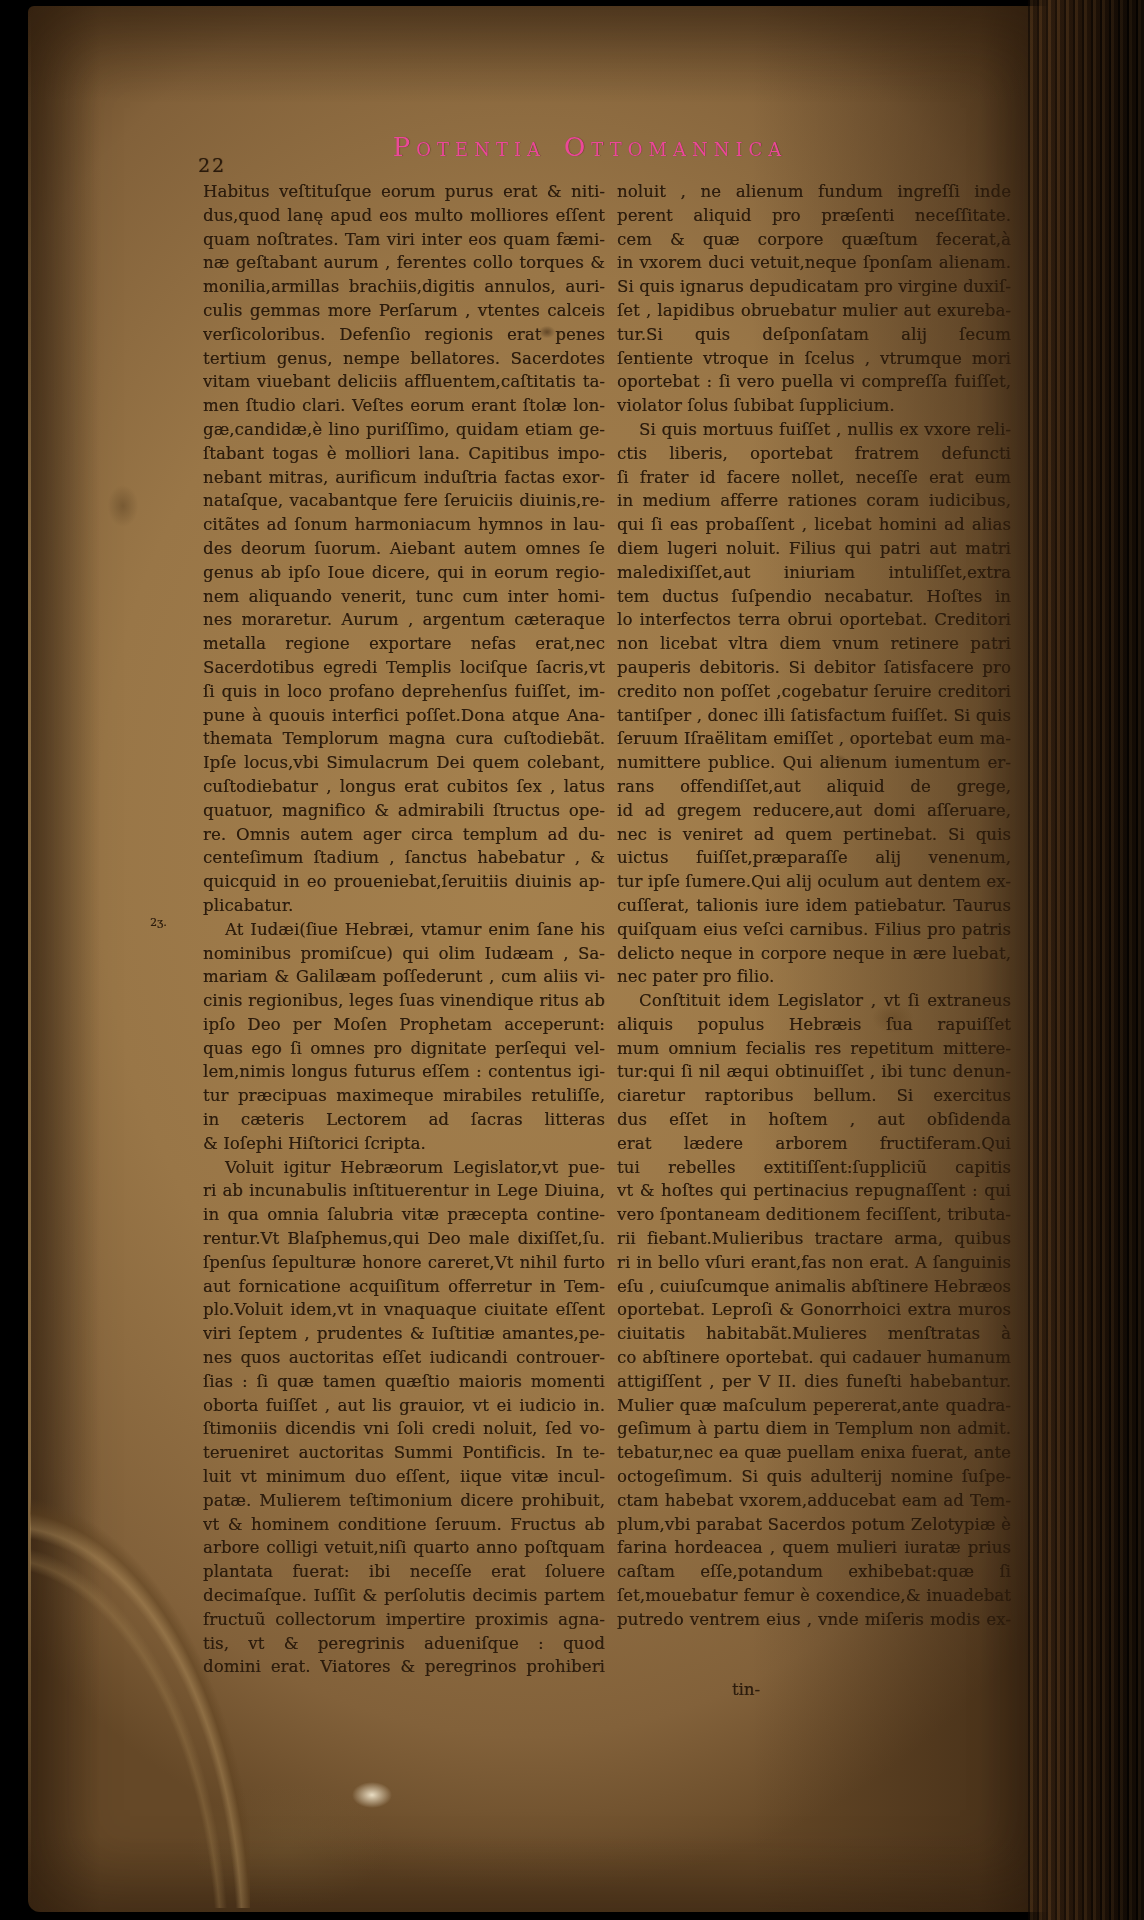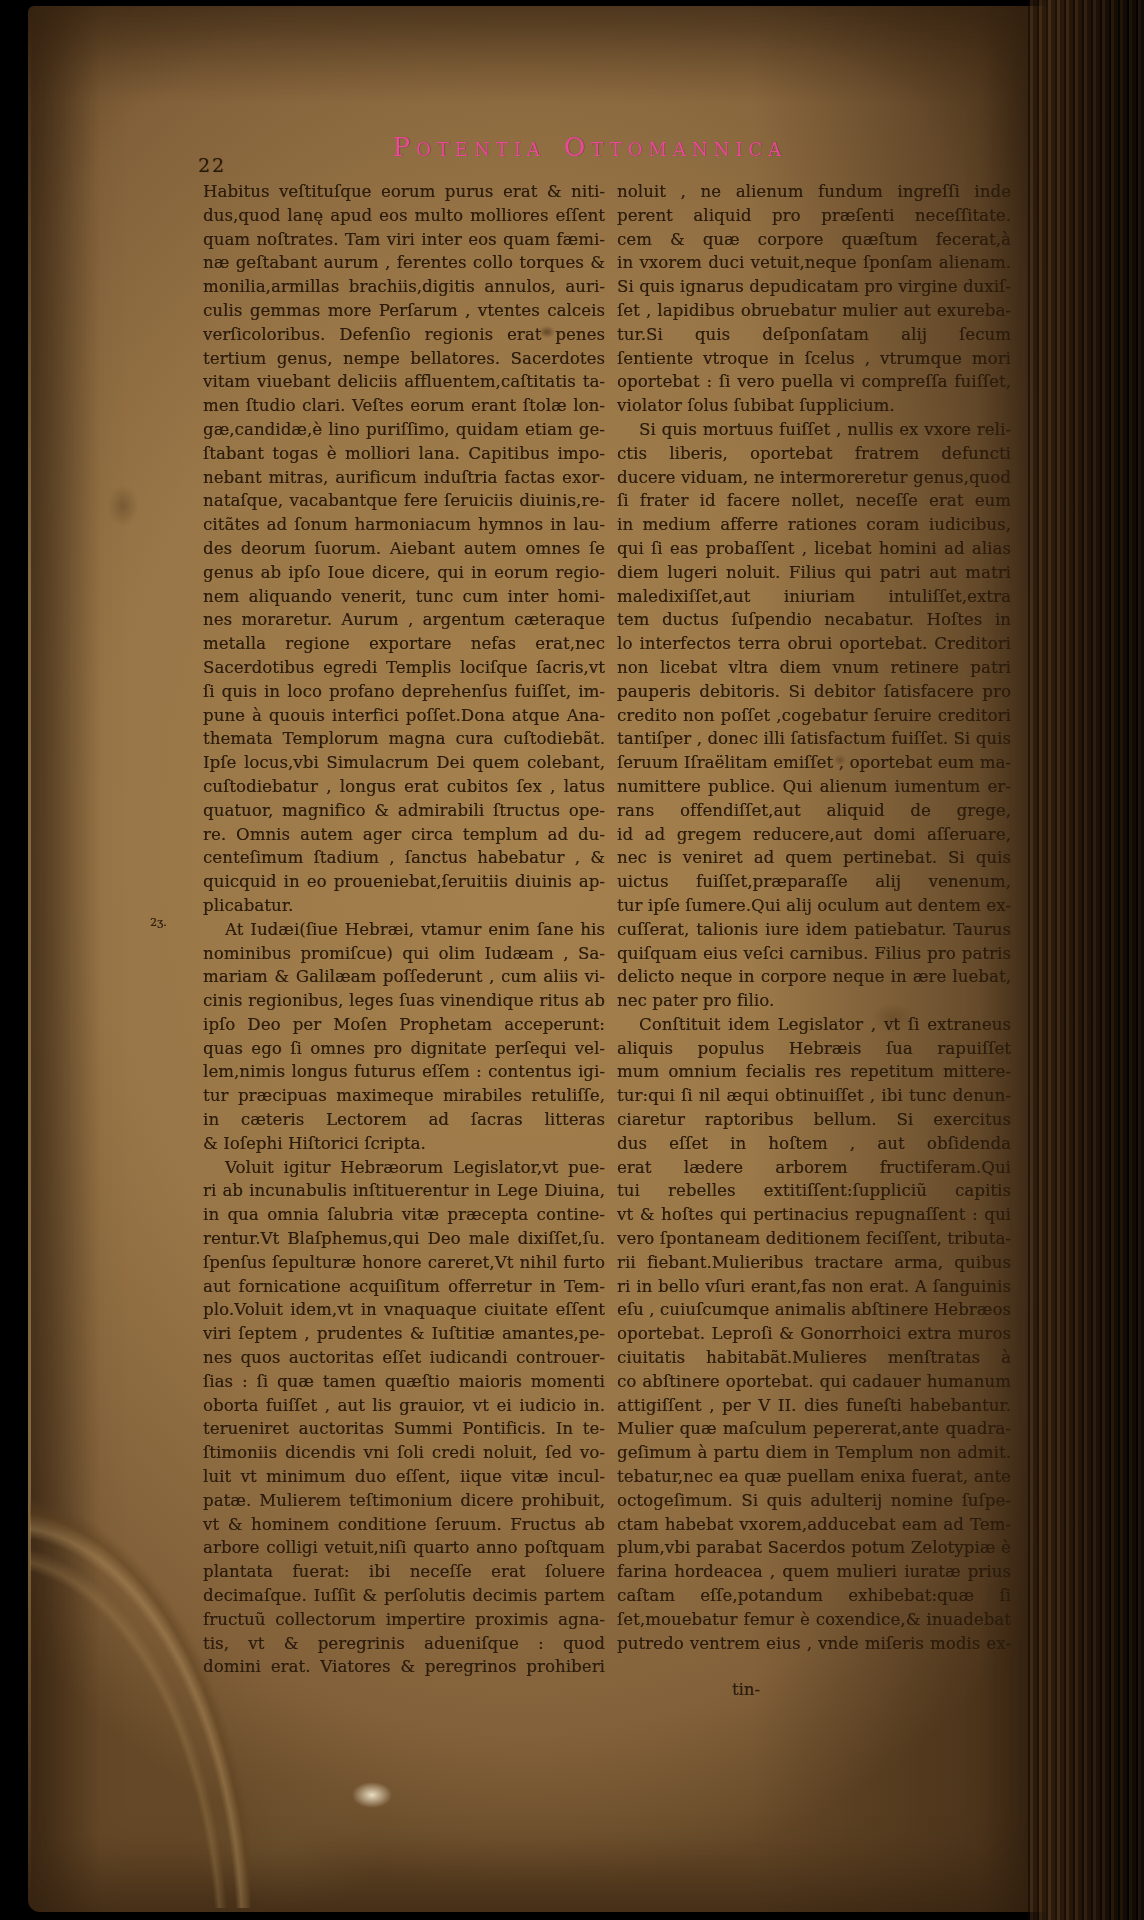--- a/index.html
+++ b/index.html
@@ -135,22 +135,22 @@
       <div class="tline">ri ab incunabulis inſtituerentur in Lege Diuina,</div>
       <div class="tline">in qua omnia ſalubria vitæ præcepta contine-</div>
       <div class="tline">rentur.Vt Blaſphemus,qui Deo male dixiſſet,ſu.</div>
       <div class="tline">ſpenſus ſepulturæ honore careret,Vt nihil furto</div>
       <div class="tline">aut fornicatione acquiſitum offerretur in Tem-</div>
       <div class="tline">plo.Voluit idem,vt in vnaquaque ciuitate eſſent</div>
       <div class="tline">viri ſeptem ,  prudentes &amp; Iuſtitiæ amantes,pe-</div>
       <div class="tline">nes quos auctoritas eſſet iudicandi controuer-</div>
       <div class="tline">ſias : ſi quæ tamen quæſtio maioris momenti</div>
       <div class="tline">oborta fuiſſet , aut lis grauior, vt ei iudicio in.</div>
+      <div class="tline">ſtimoniis dicendis vni ſoli credi noluit, ſed vo-</div>
       <div class="tline">terueniret auctoritas Summi Pontificis.  In te-</div>
-      <div class="tline">ſtimoniis dicendis vni ſoli credi noluit, ſed vo-</div>
       <div class="tline">luit vt minimum duo eſſent,  iique vitæ incul-</div>
       <div class="tline">patæ. Mulierem teſtimonium dicere prohibuit,</div>
       <div class="tline">vt &amp; hominem conditione ſeruum.  Fructus ab</div>
       <div class="tline">arbore colligi vetuit,niſi quarto anno poſtquam</div>
       <div class="tline">plantata fuerat: ibi neceſſe erat ſoluere primitias</div>
       <div class="tline">decimaſque. Iuſſit &amp; perſolutis decimis partem</div>
       <div class="tline">fructuũ collectorum impertire proximis agna-</div>
       <div class="tline">tis, vt &amp; peregrinis adueniſque : quod ſupererat</div>
       <div class="tline">domini erat. Viatores &amp; peregrinos prohiberi</div>
     </div>
@@ -160,21 +160,20 @@
       <div class="tline">cem &amp; quæ corpore quæſtum fecerat,à quoquã</div>
       <div class="tline">in vxorem duci vetuit,neque ſponſam alienam.</div>
       <div class="tline">Si quis ignarus depudicatam pro virgine duxiſ-</div>
       <div class="tline">ſet ,  lapidibus obruebatur mulier aut exureba-</div>
       <div class="tline">tur.Si quis deſponſatam alij ſecum haberet,con.</div>
       <div class="tline">ſentiente vtroque in ſcelus ,  vtrumque mori</div>
       <div class="tline">oportebat : ſi vero puella vi compreſſa fuiſſet,</div>
       <div class="tline pend">violator ſolus ſubibat ſupplicium.</div>
       <div class="tline indent">Si quis mortuus fuiſſet , nullis ex vxore reli-</div>
       <div class="tline">ctis liberis, oportebat fratrem defuncti vxorem</div>
-      <div class="tline">ducere viduam, ne intermoreretur genus,quod</div>
       <div class="tline">ſi frater id facere nollet, neceſſe erat eum iuſtas</div>
       <div class="tline">in medium afferre rationes coram iudicibus,</div>
       <div class="tline">qui ſi eas probaſſent ,  licebat homini ad alias</div>
       <div class="tline">diem lugeri noluit.  Filius qui patri aut matri</div>
       <div class="tline">maledixiſſet,aut iniuriam intuliſſet,extra ciuita-</div>
       <div class="tline">tem ductus ſuſpendio necabatur. Hoſtes in bel-</div>
       <div class="tline">lo interfectos terra obrui oportebat.  Creditori</div>
       <div class="tline">non licebat vltra diem vnum retinere patri</div>
       <div class="tline">pauperis debitoris.  Si debitor ſatisfacere pro</div>
       <div class="tline">credito non poſſet ,cogebatur ſeruire creditori</div>

